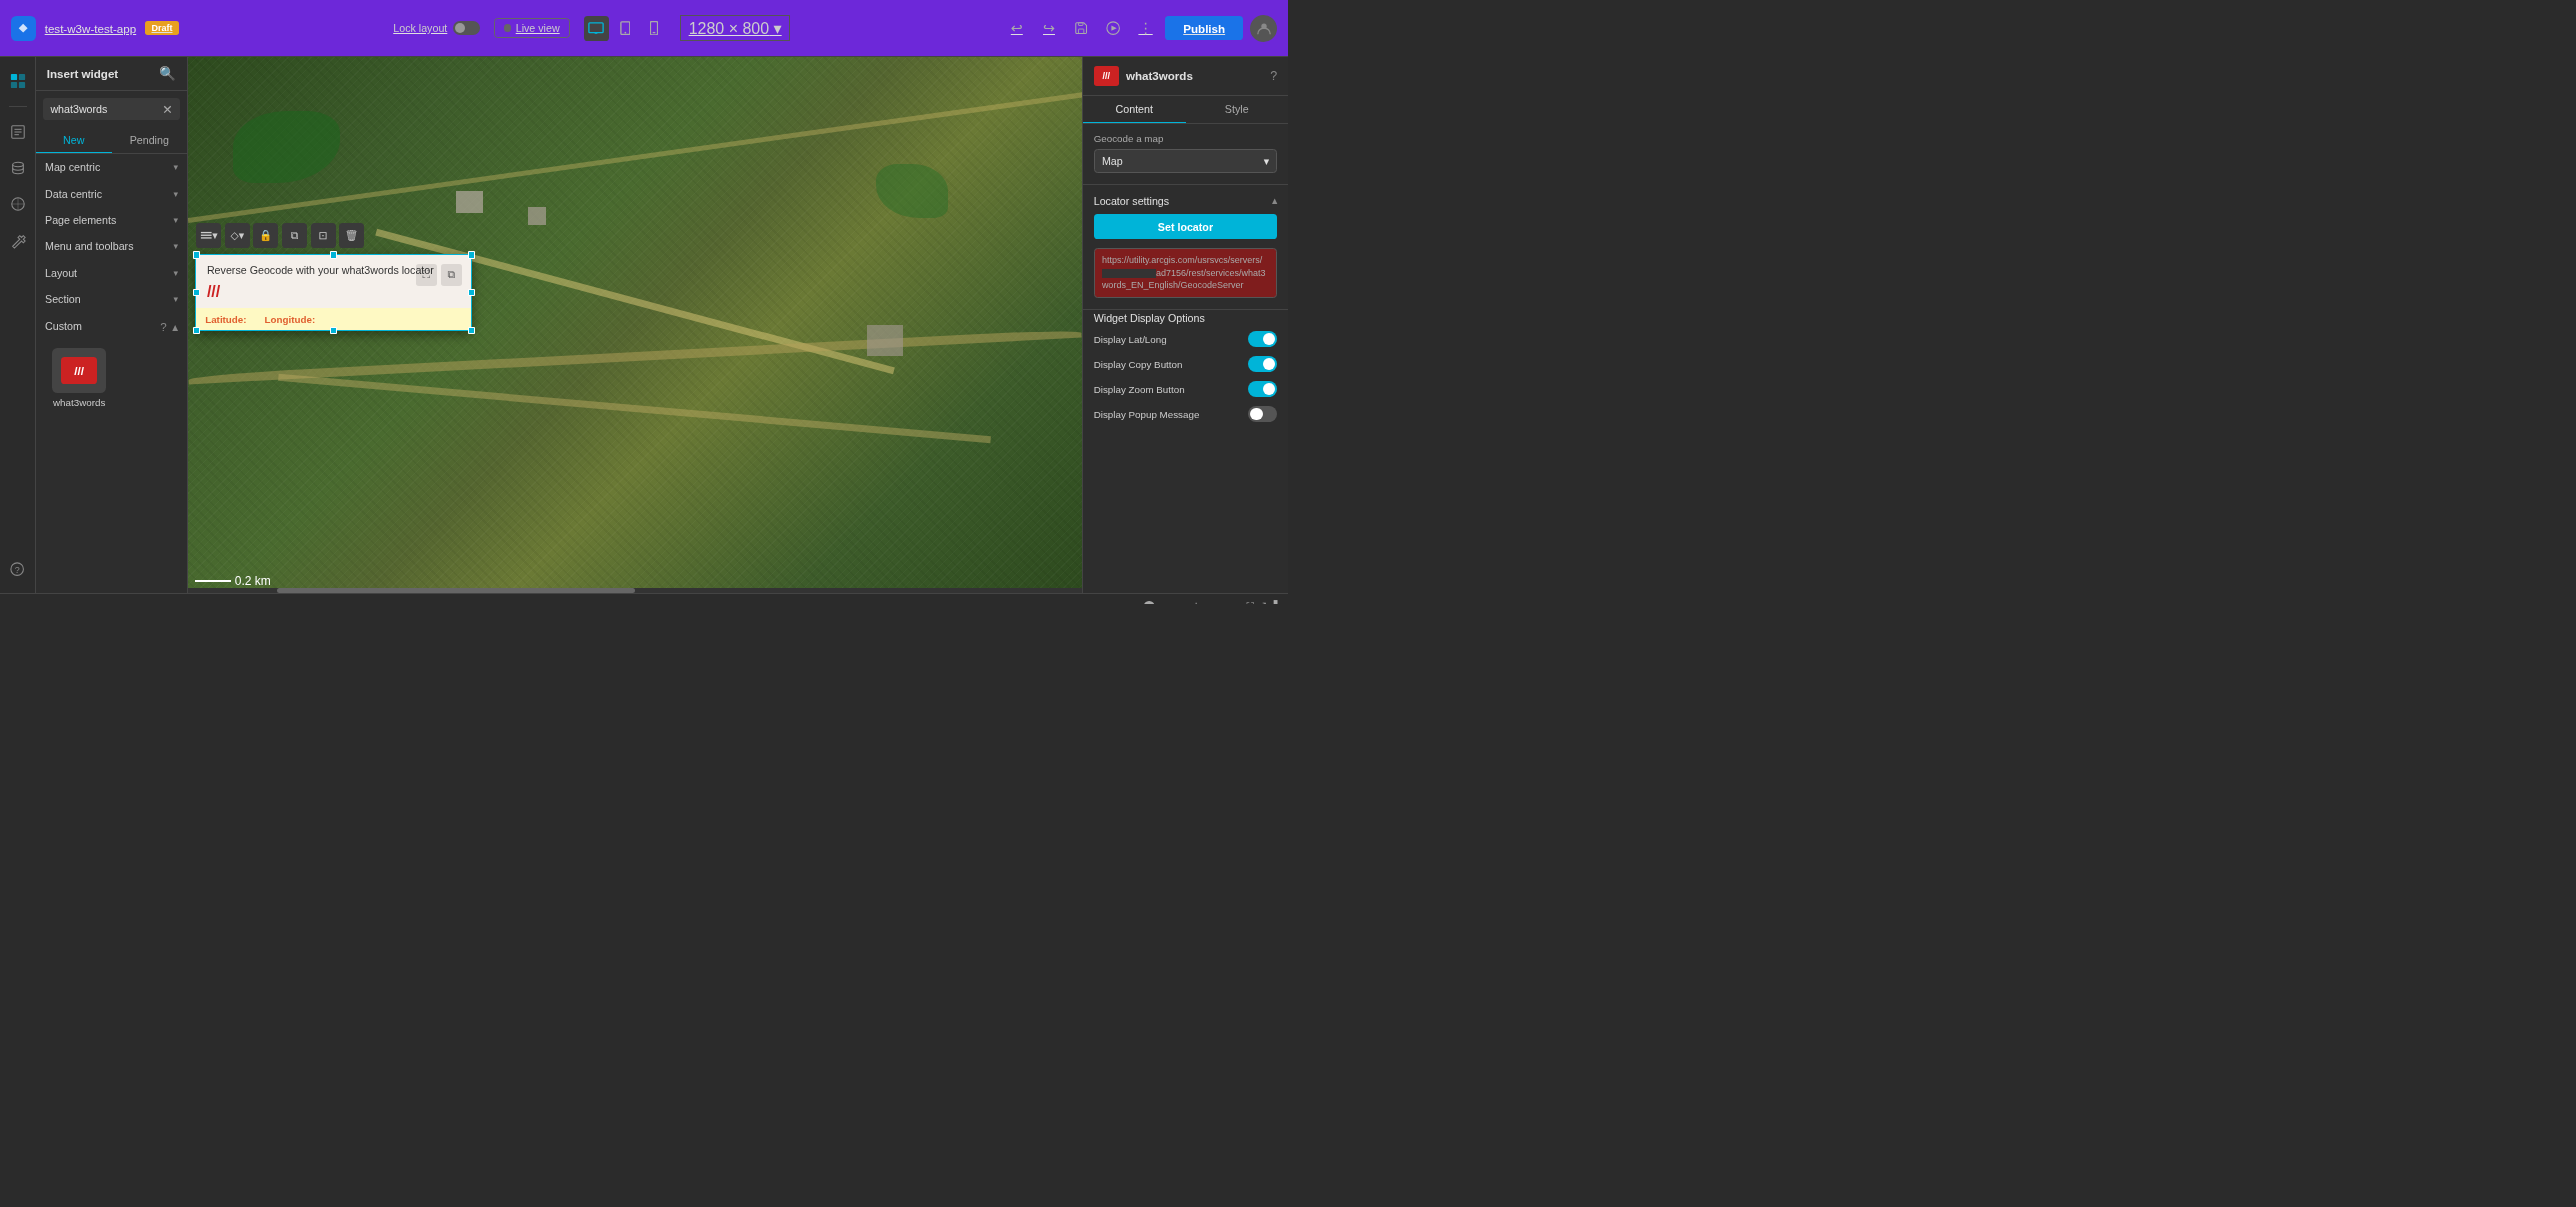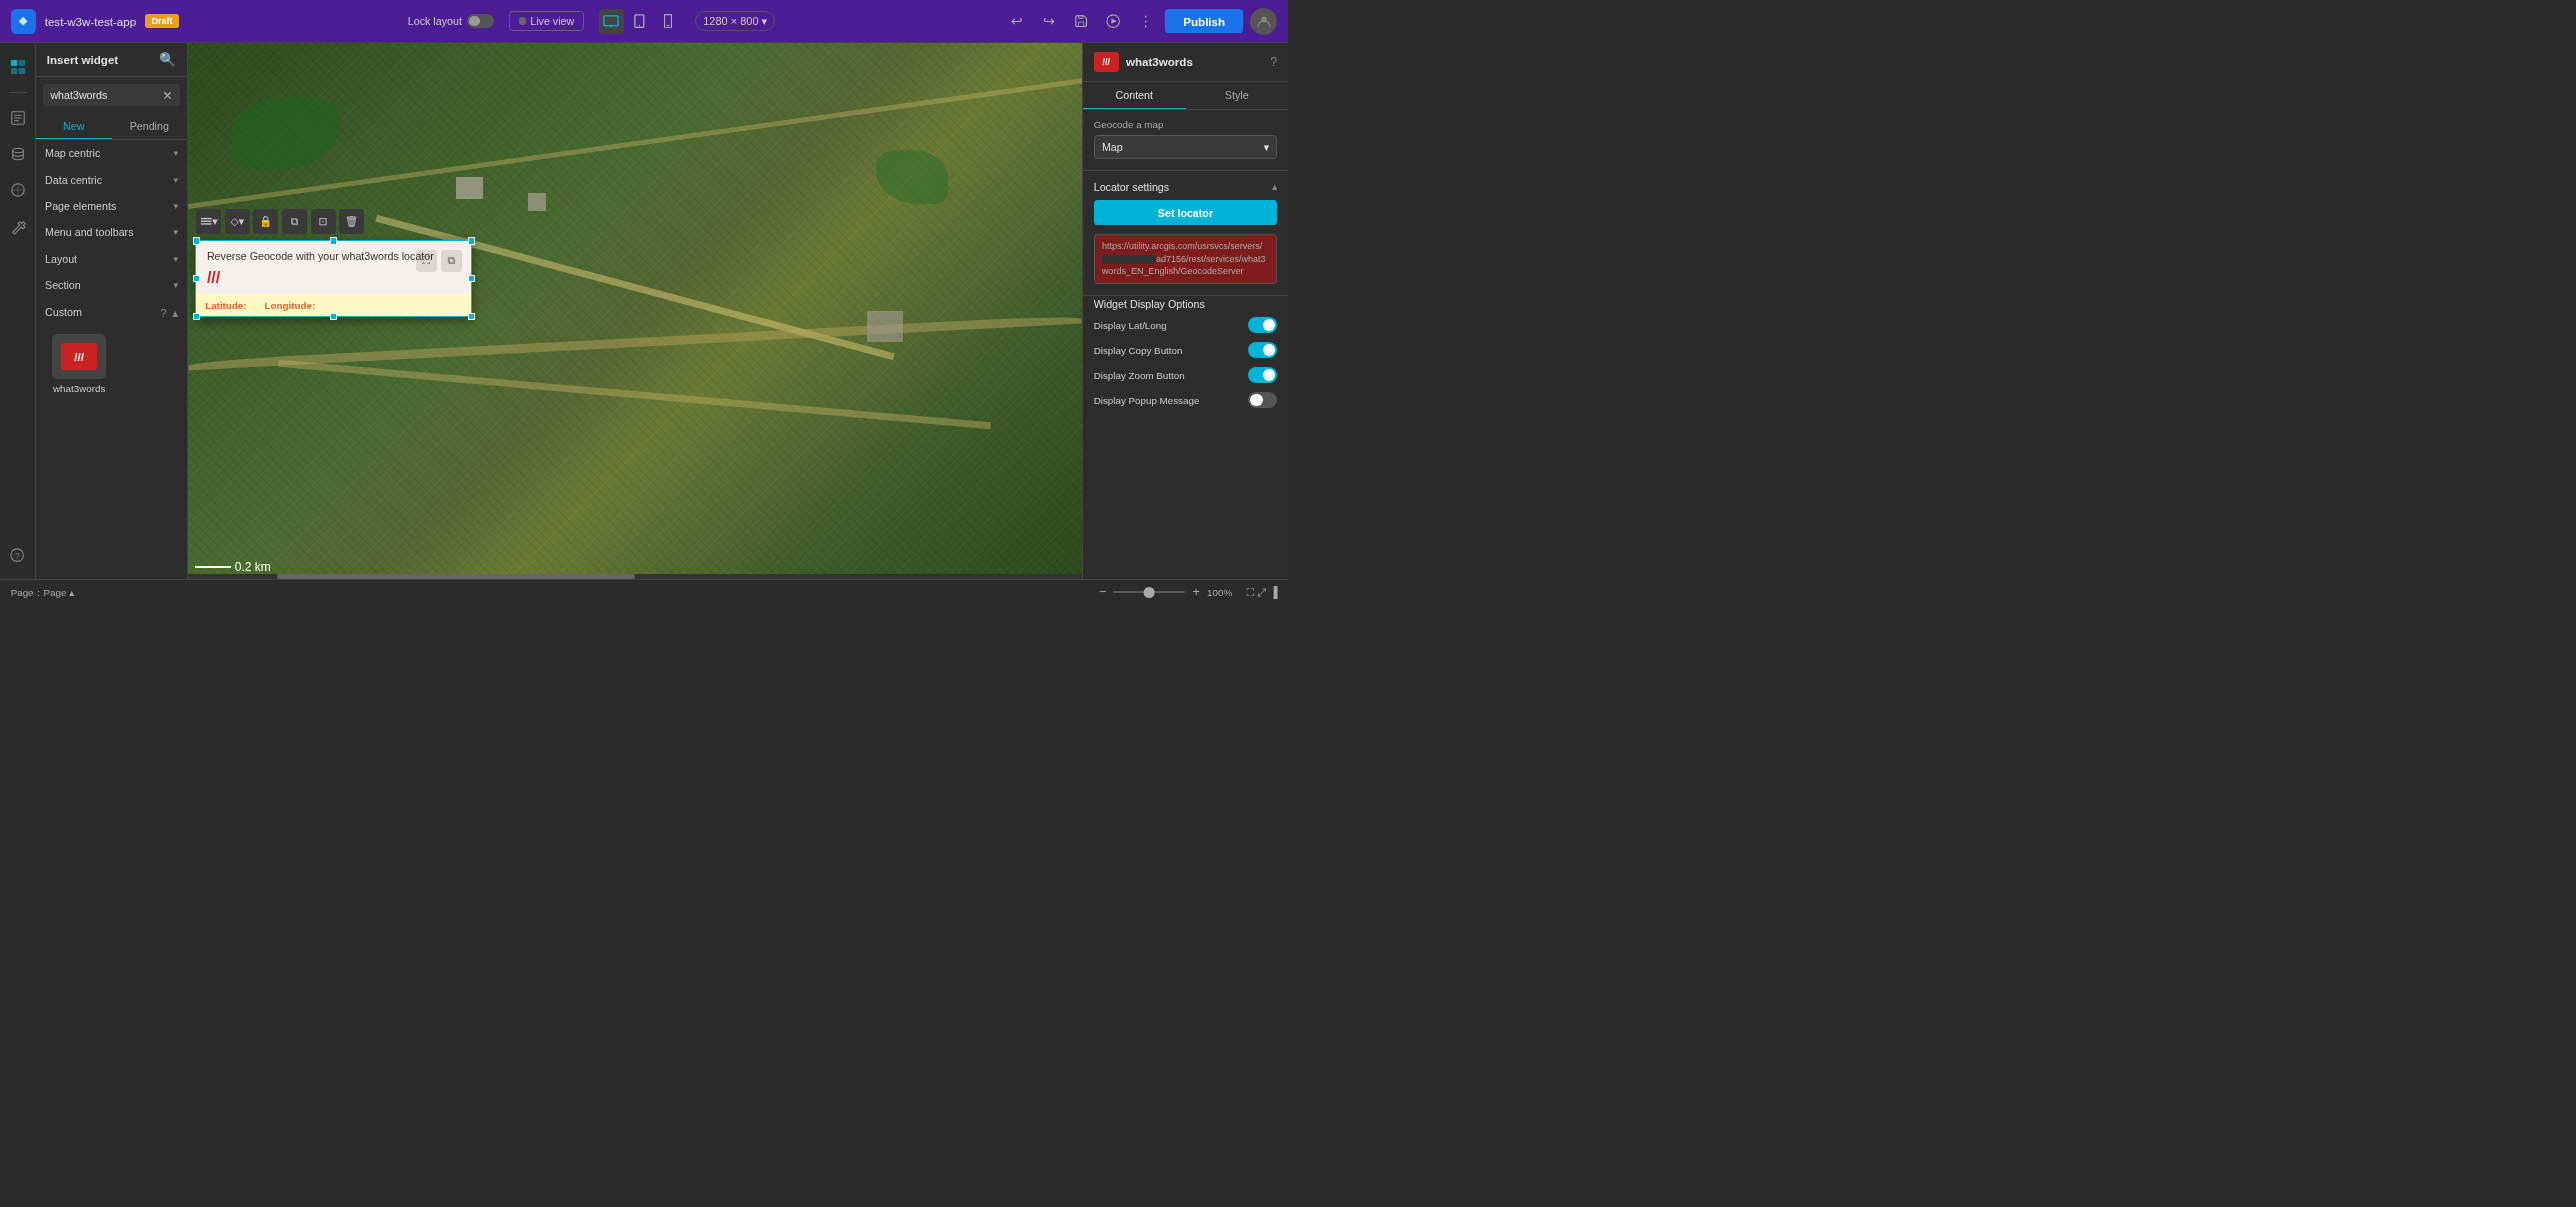--- a/index.html
+++ b/index.html
@@ -1,28 +1,29 @@
 <!DOCTYPE html>
 <html style="font-size:14.3px"><head>
   <meta charset="utf-8">
   <style>
     * { box-sizing: border-box; margin: 0; padding: 0; }
     body { font-family: 'Segoe UI', Arial, sans-serif; background: #2b2b2b; color: #e0e0e0; width: 1288px; height: 604px; overflow: hidden; font-size: 10.7px; }
 
     
     .topbar {
-      height: 43px;
-      background: #4c1d95;
+      height: 57px;
+      background: #6d28d9;
       display: flex;
       align-items: center;
       padding: 0 10.7px;
       gap: 9px;
       border-bottom: 0.9px solid #444;
       position: relative;
       z-index: 100;
+      text-decoration: underline;
     }
     .topbar-logo {
       width: 25px; height: 25px;
       background: #1a73e8;
       border-radius: 5.4px;
       display: flex; align-items: center; justify-content: center;
       color: white; font-weight: bold; font-size: 10.7px;
     }
     .topbar-title { color: #e0e0e0; font-size: 11.6px; font-weight: 500; }
     .topbar-draft {
@@ -57,21 +58,21 @@
       padding: 2.7px 9px; cursor: pointer; color: #ccc; font-size: 10.7px;
     }
     .live-dot { width: 7.2px; height: 7.2px; border-radius: 50%; background: #666; }
     .view-icons { display: flex; gap: 3.6px; }
     .view-icon {
       width: 25px; height: 25px; border-radius: 3.6px;
       display: flex; align-items: center; justify-content: center;
       cursor: pointer; color: #ccc; font-size: 12.5px;
     }
     .view-icon.active { background: #444; color: #00b4d8; }
-    .resolution { color: #ccc; font-size: 11px; border: 0.9px solid #555; border-radius: 10px; padding: 2.7px 7.2px; cursor: pointer; }
+    .resolution { color: #ccc; font-size: 16px; border: 0.9px solid #555; border-radius: 0; padding: 2.7px 7.2px; cursor: pointer; }
     .topbar-right {
       display: flex; align-items: center; gap: 7.2px;
     }
     .icon-btn {
       width: 25px; height: 25px; display: flex; align-items: center; justify-content: center;
       cursor: pointer; color: #aaa; font-size: 14.3px; border-radius: 3.6px;
     }
     .publish-btn {
       background: #1a73e8; color: white; border: none; border-radius: 3.6px;
       padding: 5.4px 18px; font-size: 11.6px; font-weight: 600; cursor: pointer;

